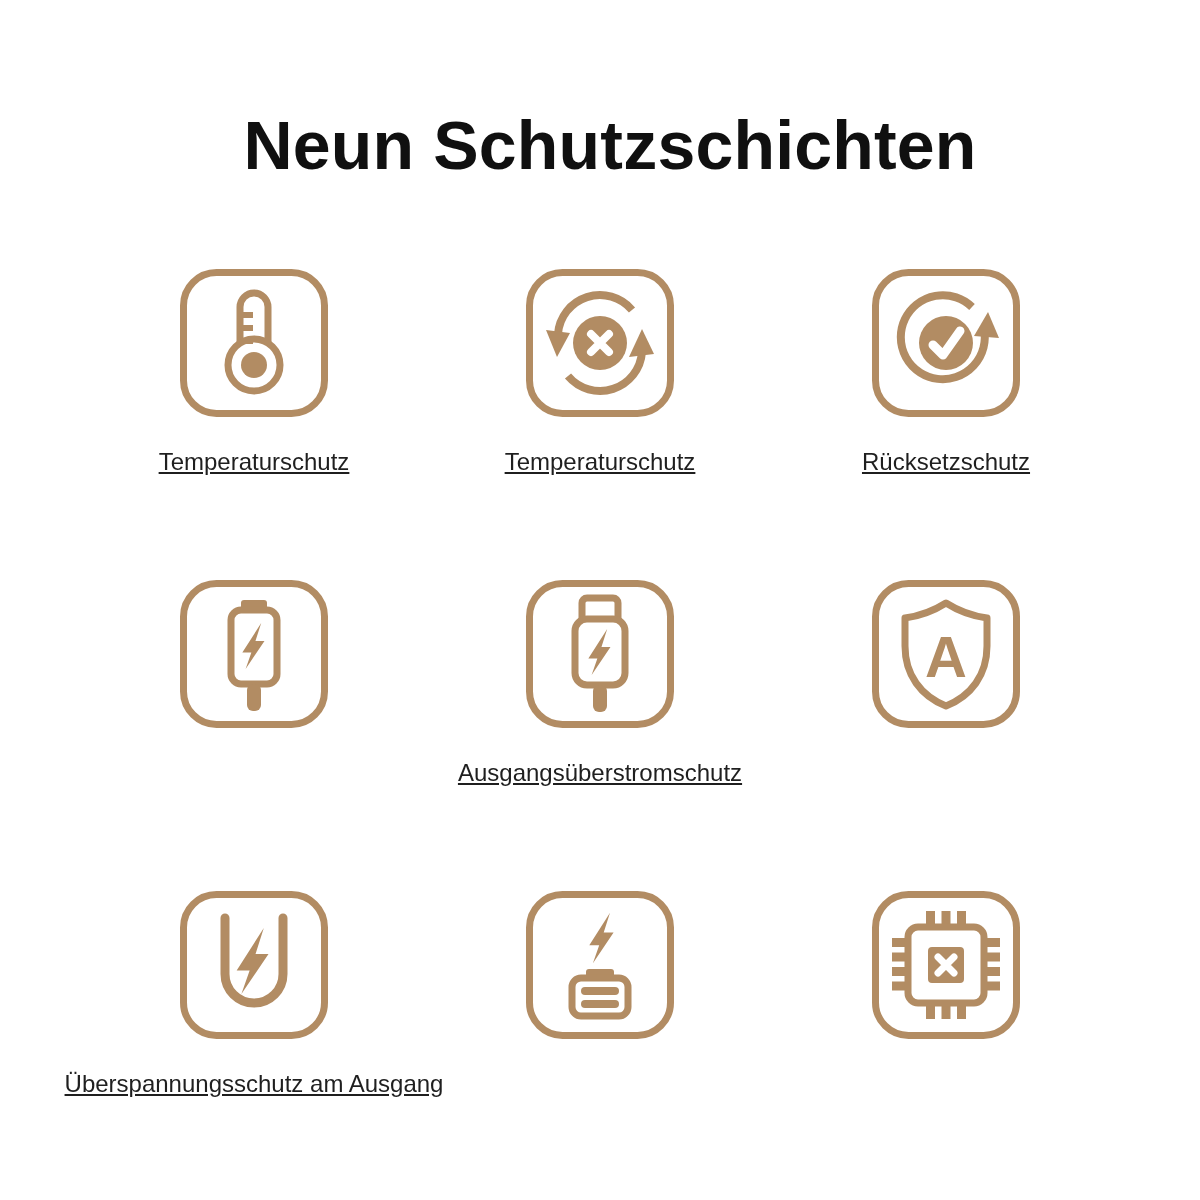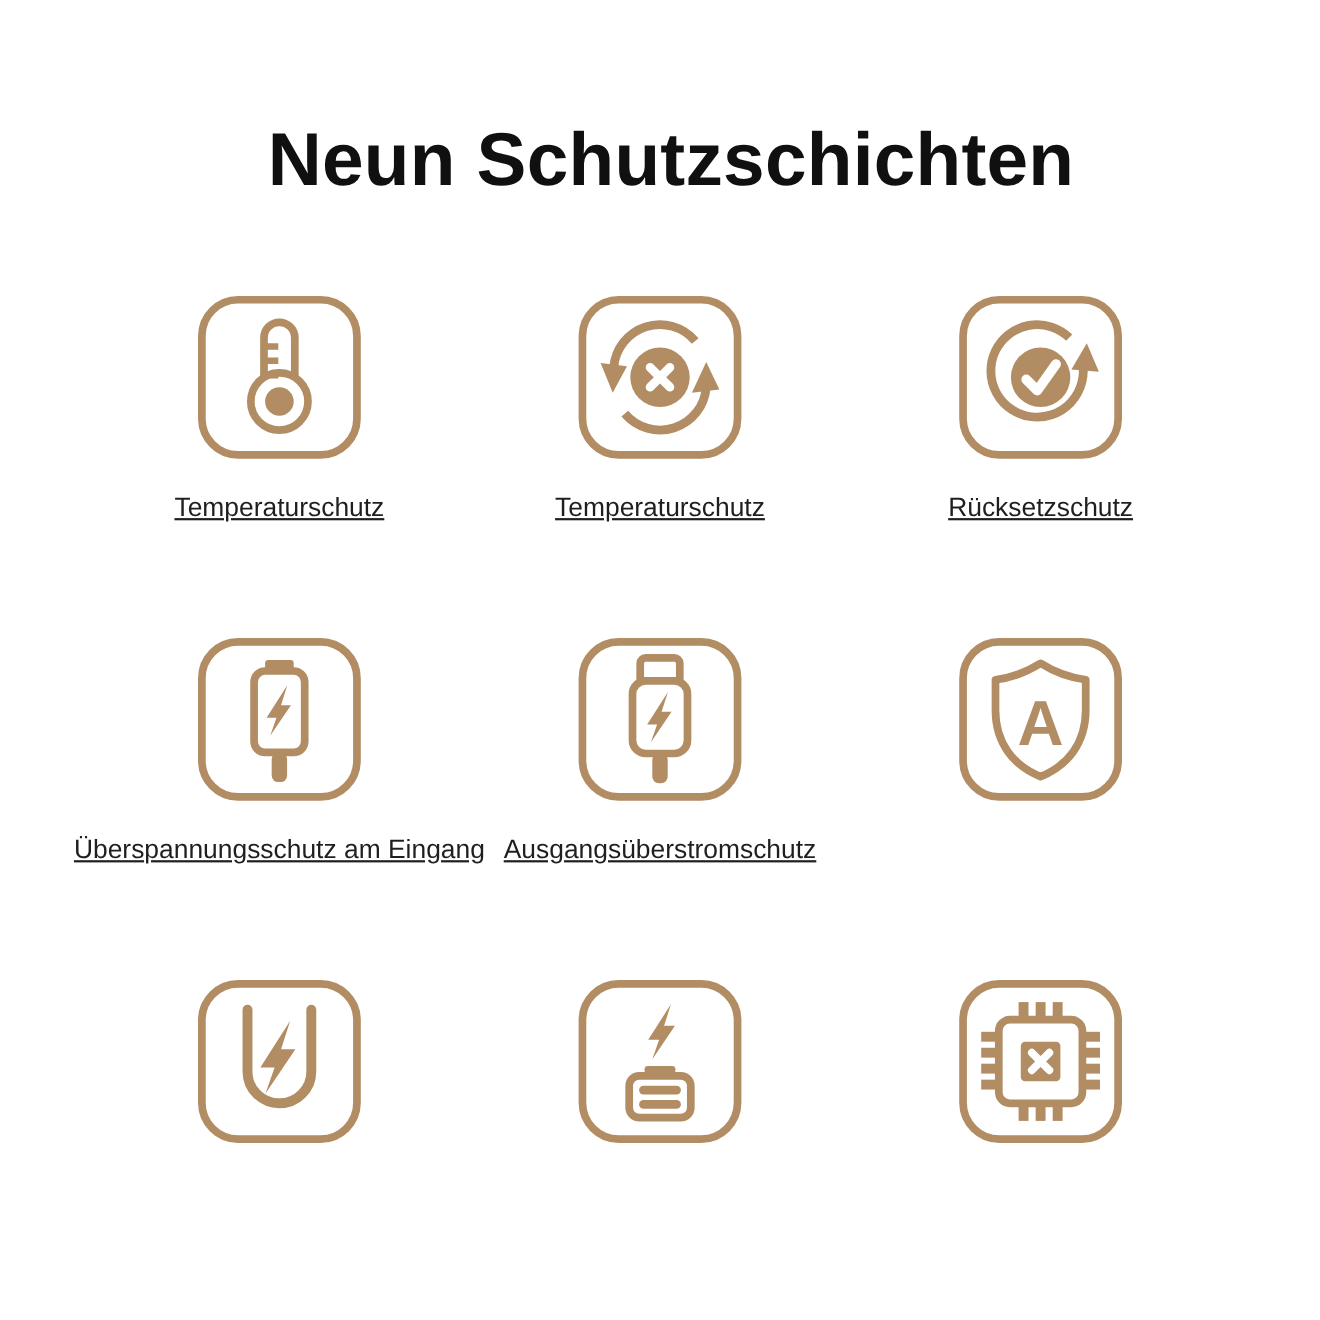--- a/index.html
+++ b/index.html
@@ -107,21 +107,20 @@
     </div>
 
     <div class="cell">
       <svg class="icon" width="150" height="150" viewBox="0 0 150 150">
         <rect class="s" x="4.5" y="4.5" width="141" height="141" rx="33"></rect>
         <rect class="f" x="62" y="21" width="26" height="13" rx="3"></rect>
         <rect class="sf rj" x="52" y="31" width="46" height="74" rx="10"></rect>
         <path class="f" transform="translate(74,67) scale(0.82)" d="M10,-28 L-13,8 L-2,8 L-9,28 L14,-6 L3,-6 Z"></path>
         <rect class="f" x="68" y="105" width="14" height="27" rx="6"></rect>
       </svg>
-      <div class="label">Überspannungsschutz am Eingang</div>
     </div>
 
     <div class="cell">
       <svg class="icon" width="150" height="150" viewBox="0 0 150 150">
         <rect class="s" x="4.5" y="4.5" width="141" height="141" rx="33"></rect>
         <rect class="s rj" x="57" y="19" width="36" height="27" rx="5"></rect>
         <rect class="sf rj" x="50" y="40" width="50" height="66" rx="12"></rect>
         <path class="f" transform="translate(74,73) scale(0.82)" d="M10,-28 L-13,8 L-2,8 L-9,28 L14,-6 L3,-6 Z"></path>
         <rect class="f" x="68" y="106" width="14" height="27" rx="6"></rect>
       </svg>
@@ -135,20 +134,21 @@
         <text class="atext" x="75" y="98">A</text>
       </svg>
     </div>
 
     <div class="cell">
       <svg class="icon" width="150" height="150" viewBox="0 0 150 150">
         <rect class="s" x="4.5" y="4.5" width="141" height="141" rx="33"></rect>
         <path class="s9" d="M46,28 V84 a29,29 0 0 0 58,0 V28"></path>
         <path class="f" transform="translate(73,71) scale(1.18)" d="M10,-28 L-13,8 L-2,8 L-9,28 L14,-6 L3,-6 Z"></path>
       </svg>
+      <div class="label">Überspannungsschutz am Ausgang</div>
     </div>
 
     <div class="cell">
       <svg class="icon" width="150" height="150" viewBox="0 0 150 150">
         <rect class="s" x="4.5" y="4.5" width="141" height="141" rx="33"></rect>
         <path class="f" transform="translate(76,48) scale(0.9)" d="M10,-28 L-13,8 L-2,8 L-9,28 L14,-6 L3,-6 Z"></path>
         <rect class="f" x="61" y="79" width="28" height="13" rx="3"></rect>
         <rect class="sf rj" x="47" y="88" width="56" height="38" rx="9"></rect>
         <rect class="f" x="56" y="97" width="38" height="8" rx="4"></rect>
         <rect class="f" x="56" y="110" width="38" height="8" rx="4"></rect>

